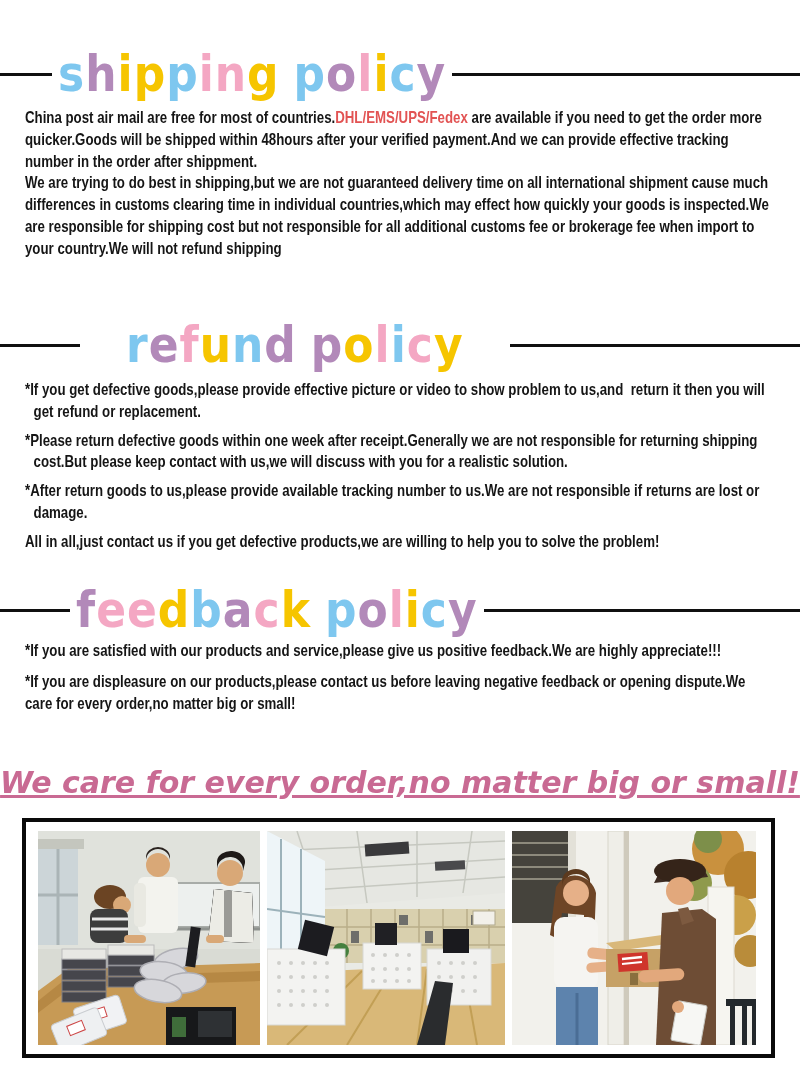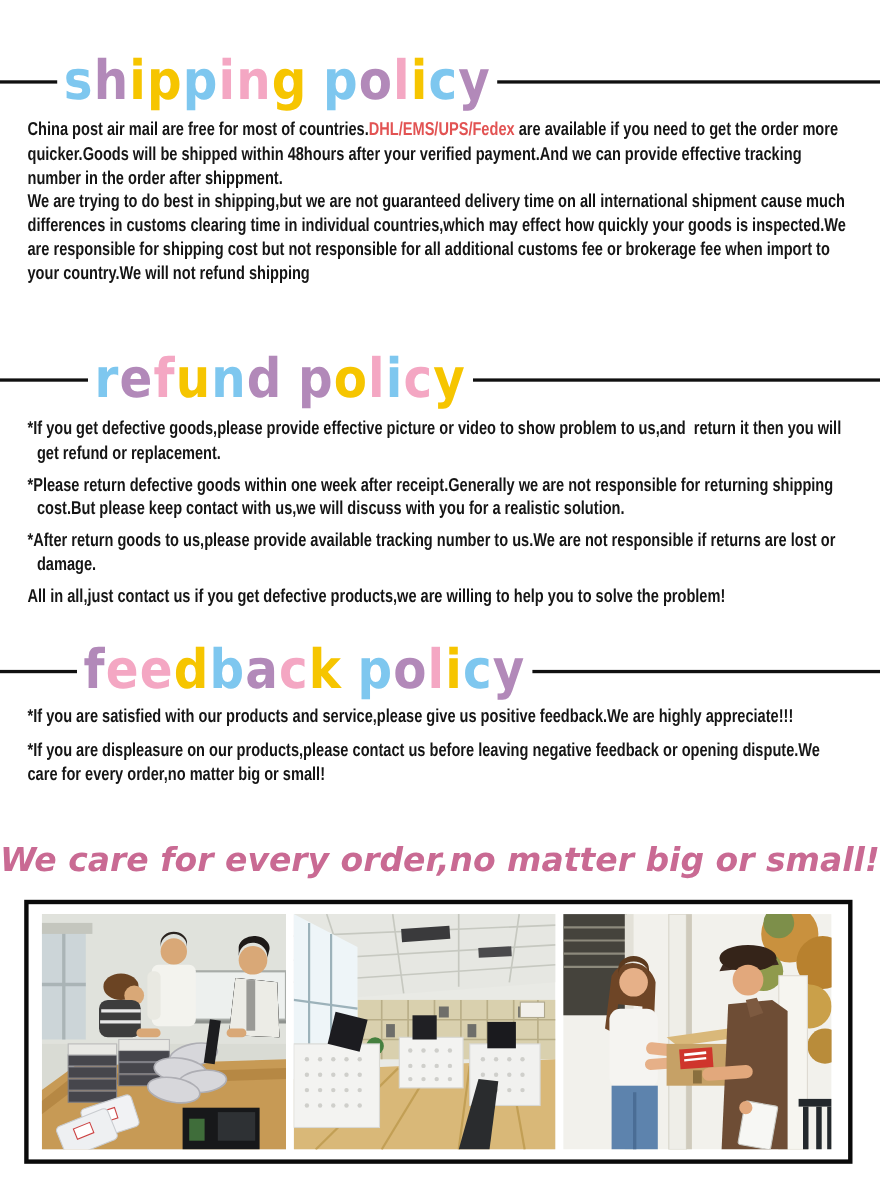--- a/index.html
+++ b/index.html
@@ -12,21 +12,21 @@
   .title-row{position:absolute;left:0;right:0;display:flex;align-items:center;height:64px;text-align:right;}
   .rule{height:3px;background:#101010;}
   .rule-right{flex:1;}
   .bubble{
     font-family:"DejaVu Sans",sans-serif;font-weight:800;font-size:44px;
     letter-spacing:1px;transform:scaleY(1.12);transform-origin:center;
     white-space:pre;line-height:64px;padding:0 6px;
   }
   .bubble span{display:inline-block;}
   #sec1-title{top:42px;}   #sec1-title .rule-left{width:52px;}
-  #sec2-title{top:313px;}  #sec2-title .rule-left{width:80px;}
+  #sec2-title{top:313px;gap:40px;}  #sec2-title .rule-left{width:80px;}
   #sec3-title{top:578px;}  #sec3-title .rule-left{width:70px;}
 
   
   .paras{
     position:absolute;left:25px;width:962px;
     transform:scaleX(0.78);transform-origin:top left;
     font-size:17px;font-weight:bold;line-height:1.28;letter-spacing:0;
   }
   .paras p{margin:0;}
   #paras-shipping{top:107px;}
@@ -78,21 +78,21 @@
 <div class="title-row" id="sec3-title">
   <div class="rule rule-left"></div>
   <div class="bubble"><span style="color: rgb(178, 137, 185);">f</span><span style="color: rgb(244, 167, 195);">e</span><span style="color: rgb(244, 167, 195);">e</span><span style="color: rgb(246, 197, 0);">d</span><span style="color: rgb(126, 199, 239);">b</span><span style="color: rgb(178, 137, 185);">a</span><span style="color: rgb(244, 167, 195);">c</span><span style="color: rgb(246, 197, 0);">k</span><span style="width: 14px;"> </span><span style="color: rgb(126, 199, 239);">p</span><span style="color: rgb(178, 137, 185);">o</span><span style="color: rgb(244, 167, 195);">l</span><span style="color: rgb(246, 197, 0);">i</span><span style="color: rgb(126, 199, 239);">c</span><span style="color: rgb(178, 137, 185);">y</span></div>
   <div class="rule rule-right"></div>
 </div>
 <div class="paras" id="paras-feedback">
     <p><span>*If you are satisfied with our products and service,please give us positive feedback.We are highly appreciate!!!</span></p>
     <p><span>*If you are displeasure on our products,please contact us before leaving negative feedback or opening dispute.We care for every order,no matter big or small!</span></p>
   </div>
 
-<div class="slogan" id="slogan" style="color: rgb(201, 106, 147);">We care for every order,no matter big or small!</div>
+<div class="slogan" id="slogan" style="color: rgb(201, 106, 147); text-decoration: underline;">We care for every order,no matter big or small!</div>
 
 <div class="photo-frame">
 
   <svg class="photo" width="222" height="214" viewBox="0 0 222 214">
     <rect x="0" y="0" width="222" height="214" fill="#d9dbd4"></rect>
     <rect x="0" y="0" width="222" height="118" fill="#e0e2dc"></rect>
 
     <rect x="0" y="14" width="40" height="100" fill="#ccd5d8"></rect>
     <line x1="20" y1="14" x2="20" y2="114" stroke="#aab4b6" stroke-width="3"></line>
     <line x1="0" y1="64" x2="40" y2="64" stroke="#aab4b6" stroke-width="3"></line>

